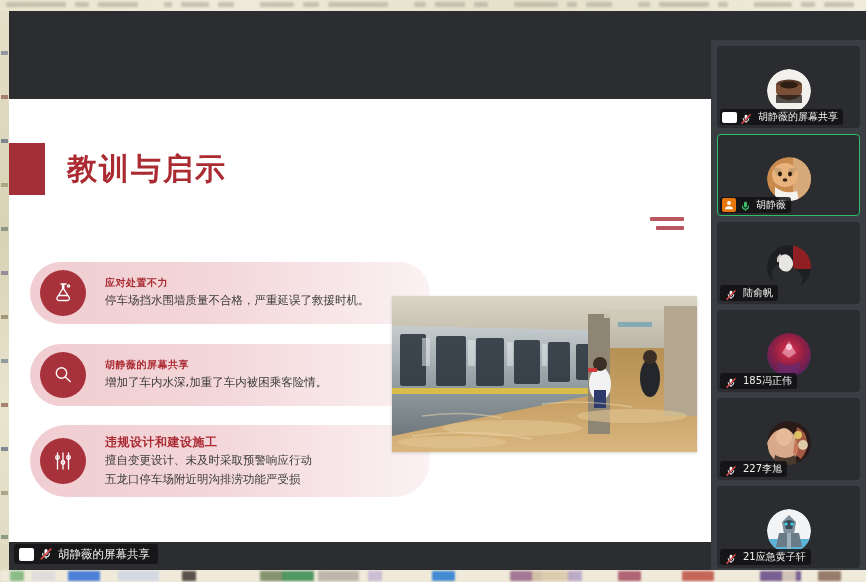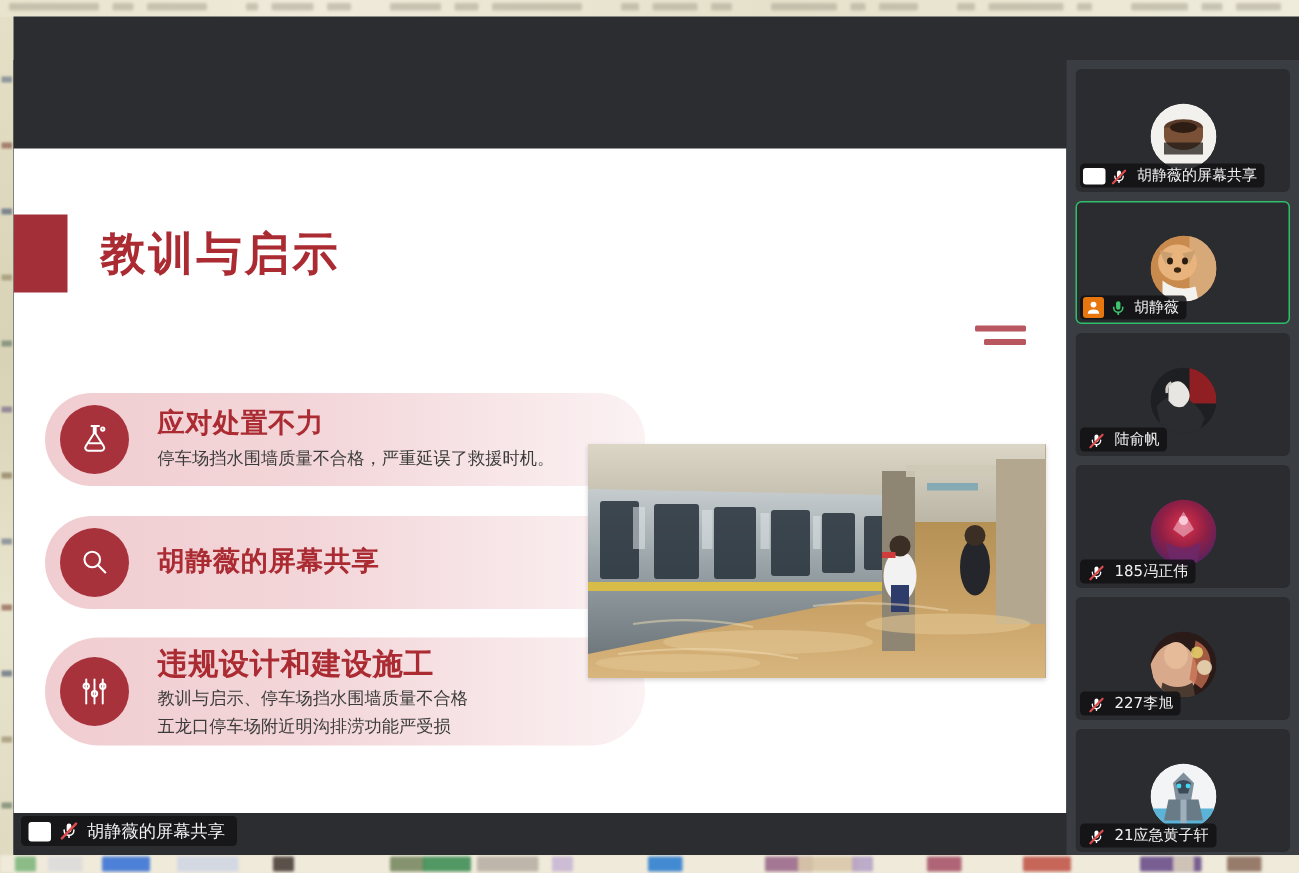--- a/index.html
+++ b/index.html
@@ -75,31 +75,31 @@
     background:linear-gradient(90deg,#f0cdd1 0%,#f3d6d9 45%,#fbf2f3 100%);
     display:flex;align-items:center;
   }
   .point .badge{
     margin-left:10px;width:46px;height:46px;border-radius:50%;background:#a8323c;
     flex:0 0 46px;display:flex;align-items:center;justify-content:center;
   }
   .point .badge svg{display:block;}
   .point .txt{margin-left:19px;}
   .point .ttl{
-    font-size:18px;font-weight:bold;color:#ab2b33;letter-spacing:.5px;line-height:1.25;
+    font-size:10px;font-weight:bold;color:#ab2b33;letter-spacing:.5px;line-height:1.25;
     font-family:"DejaVu Serif","Liberation Serif",serif;
   }
   .point .desc{
     font-size:11.5px;color:#3b3b3b;line-height:1.45;margin-top:2px;
     font-family:"DejaVu Sans","Liberation Sans",sans-serif;white-space:nowrap;
   }
   #point-1{top:163px;}
   #point-2{top:245px;}
   #point-3{top:326px;height:72px;border-radius:36px;}
-  #point-3 .ttl{font-size:20px;}
+  #point-3 .ttl{font-size:12px;}
 
   
   #slide-photo{
     position:absolute;left:383px;top:197px;width:305px;height:156px;overflow:hidden;
     background:#8a6a41;box-shadow:0 1px 3px rgba(0,0,0,.18);
   }
 
   
   #share-label{
     position:absolute;left:5px;bottom:6px;height:20px;display:flex;align-items:center;
@@ -239,37 +239,38 @@
 
       <div class="point" id="point-2">
         <div class="badge">
           <svg width="24" height="24" viewBox="0 0 24 24" fill="none" stroke="#fff" stroke-width="1.4" stroke-linecap="round">
             <circle cx="10.5" cy="10" r="5.2"></circle>
             <line x1="14.4" y1="13.9" x2="19.2" y2="18.6"></line>
           </svg>
         </div>
         <div class="txt">
           <div class="ttl">胡静薇的屏幕共享</div>
+          <div class="desc">增加了车内水深,加重了车内被困乘客险情。</div>
         </div>
       </div>
 
       <div class="point" id="point-3">
         <div class="badge">
           <svg width="24" height="24" viewBox="0 0 24 24" fill="none" stroke="#fff" stroke-width="1.3" stroke-linecap="round">
             <line x1="6.5" y1="4" x2="6.5" y2="20"></line>
               <circle cx="6.5" cy="8.5" r="1.8"></circle>
             <line x1="12" y1="4" x2="12" y2="20"></line>
               <circle cx="12" cy="13.5" r="1.8"></circle>
             <line x1="17.5" y1="4" x2="17.5" y2="20"></line>
               <circle cx="17.5" cy="8.5" r="1.8"></circle>
           </svg>
         </div>
         <div class="txt">
           <div class="ttl">违规设计和建设施工</div>
-          <div class="desc">教训与启示、停车场挡水围墙质量不合格</div>
+          <div class="desc">擅自变更设计、未及时采取预警响应行动</div>
           <div class="desc">五龙口停车场附近明沟排涝功能严受损</div>
         </div>
       </div>
 
       <div id="slide-photo">
         <svg width="305" height="156" viewBox="0 0 305 156">
           <defs>
             <linearGradient id="water" x1="0" y1="0" x2="0" y2="1">
               <stop offset="0%" stop-color="#b59155"></stop>
                 <stop offset="55%" stop-color="#c9a267"></stop>

